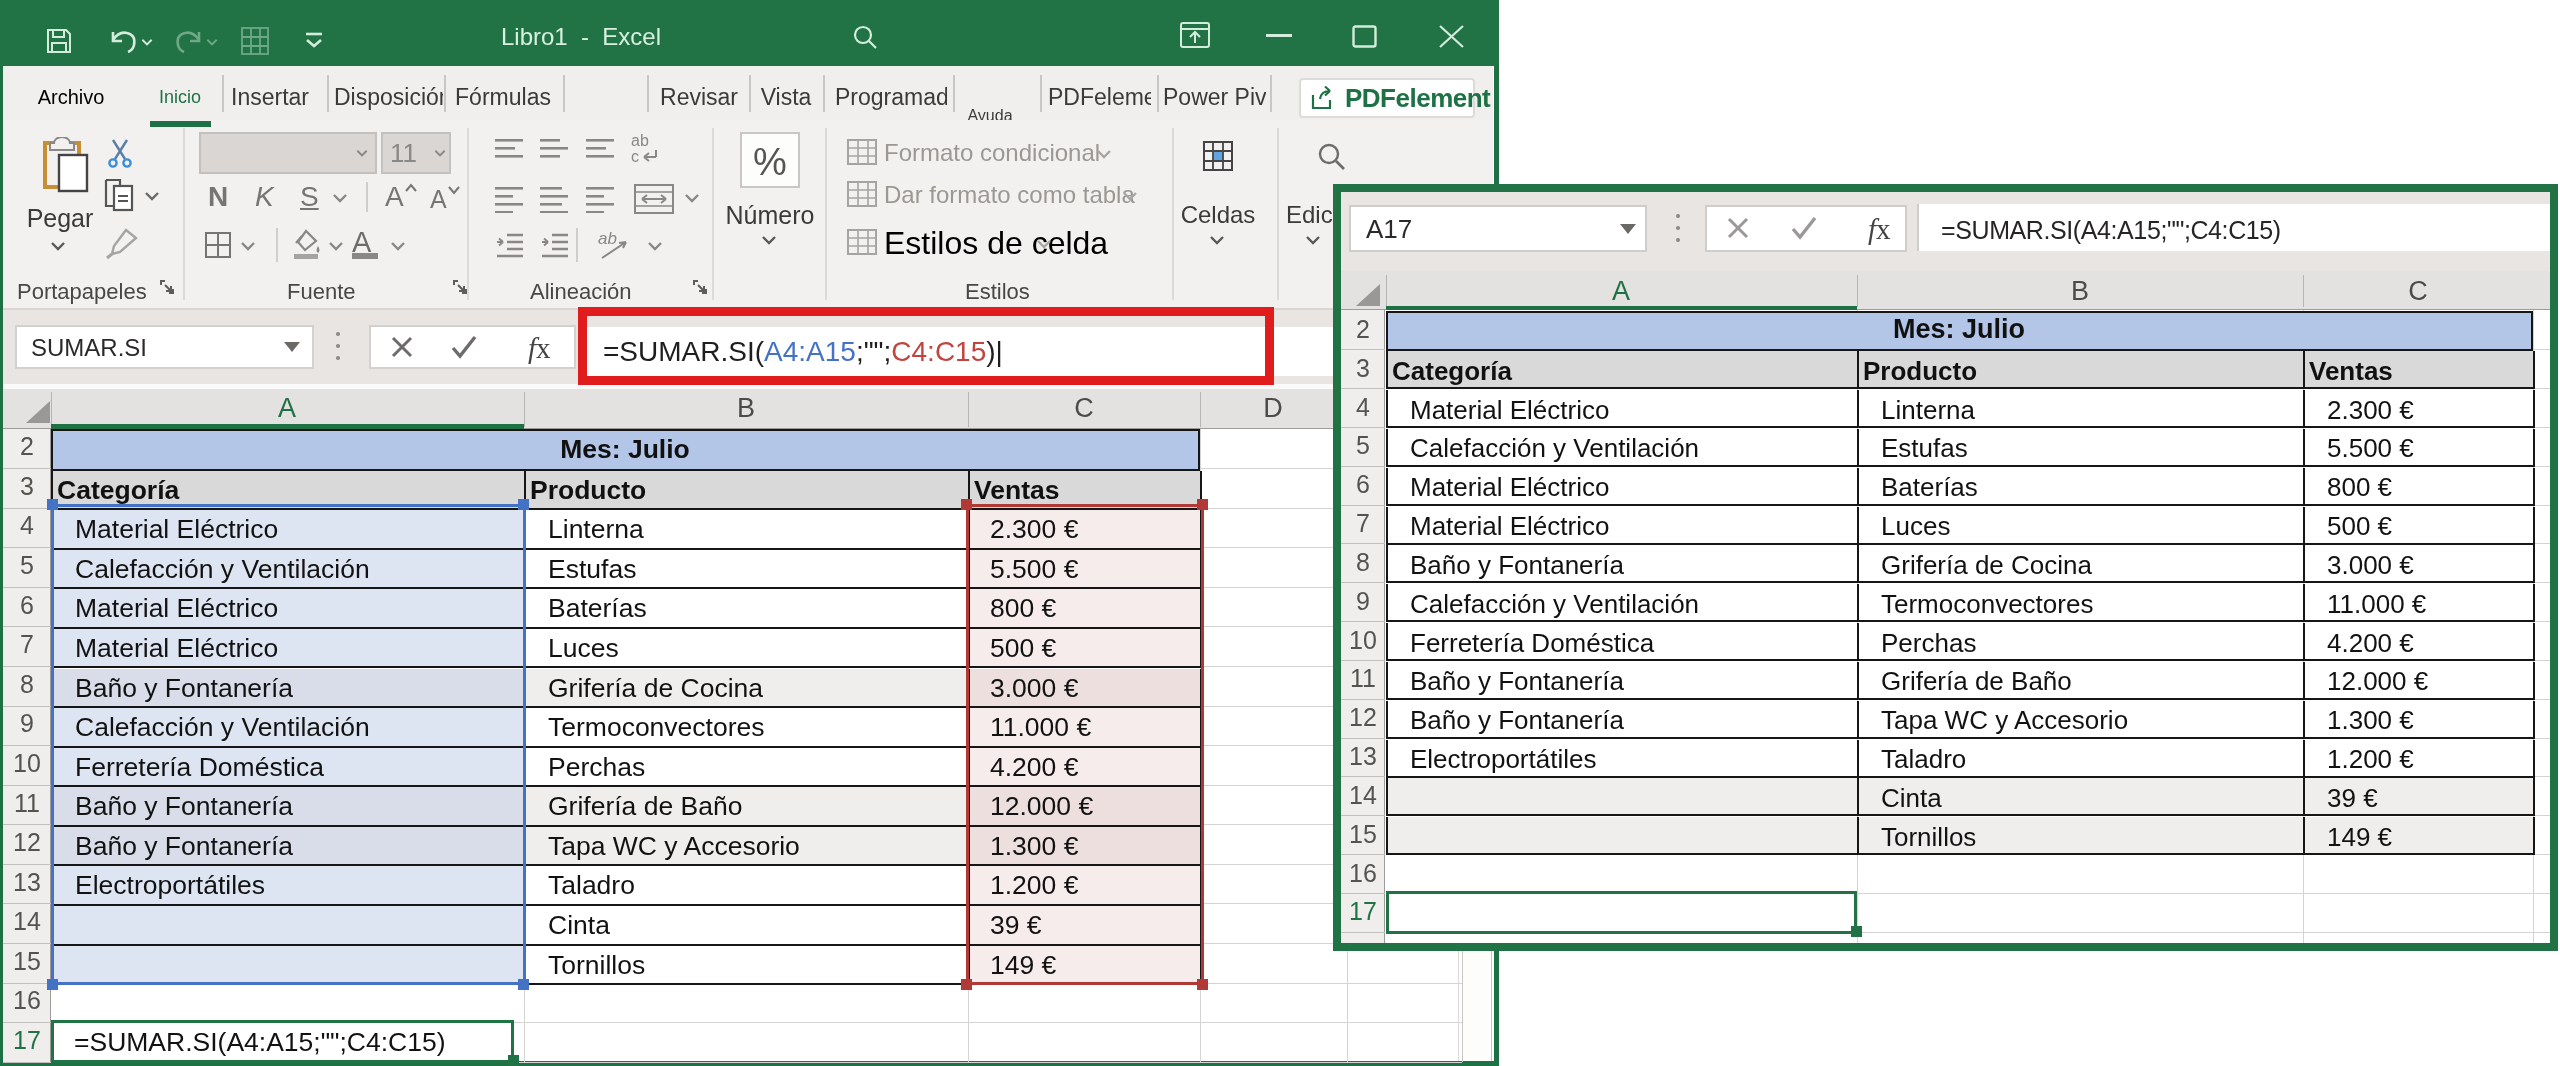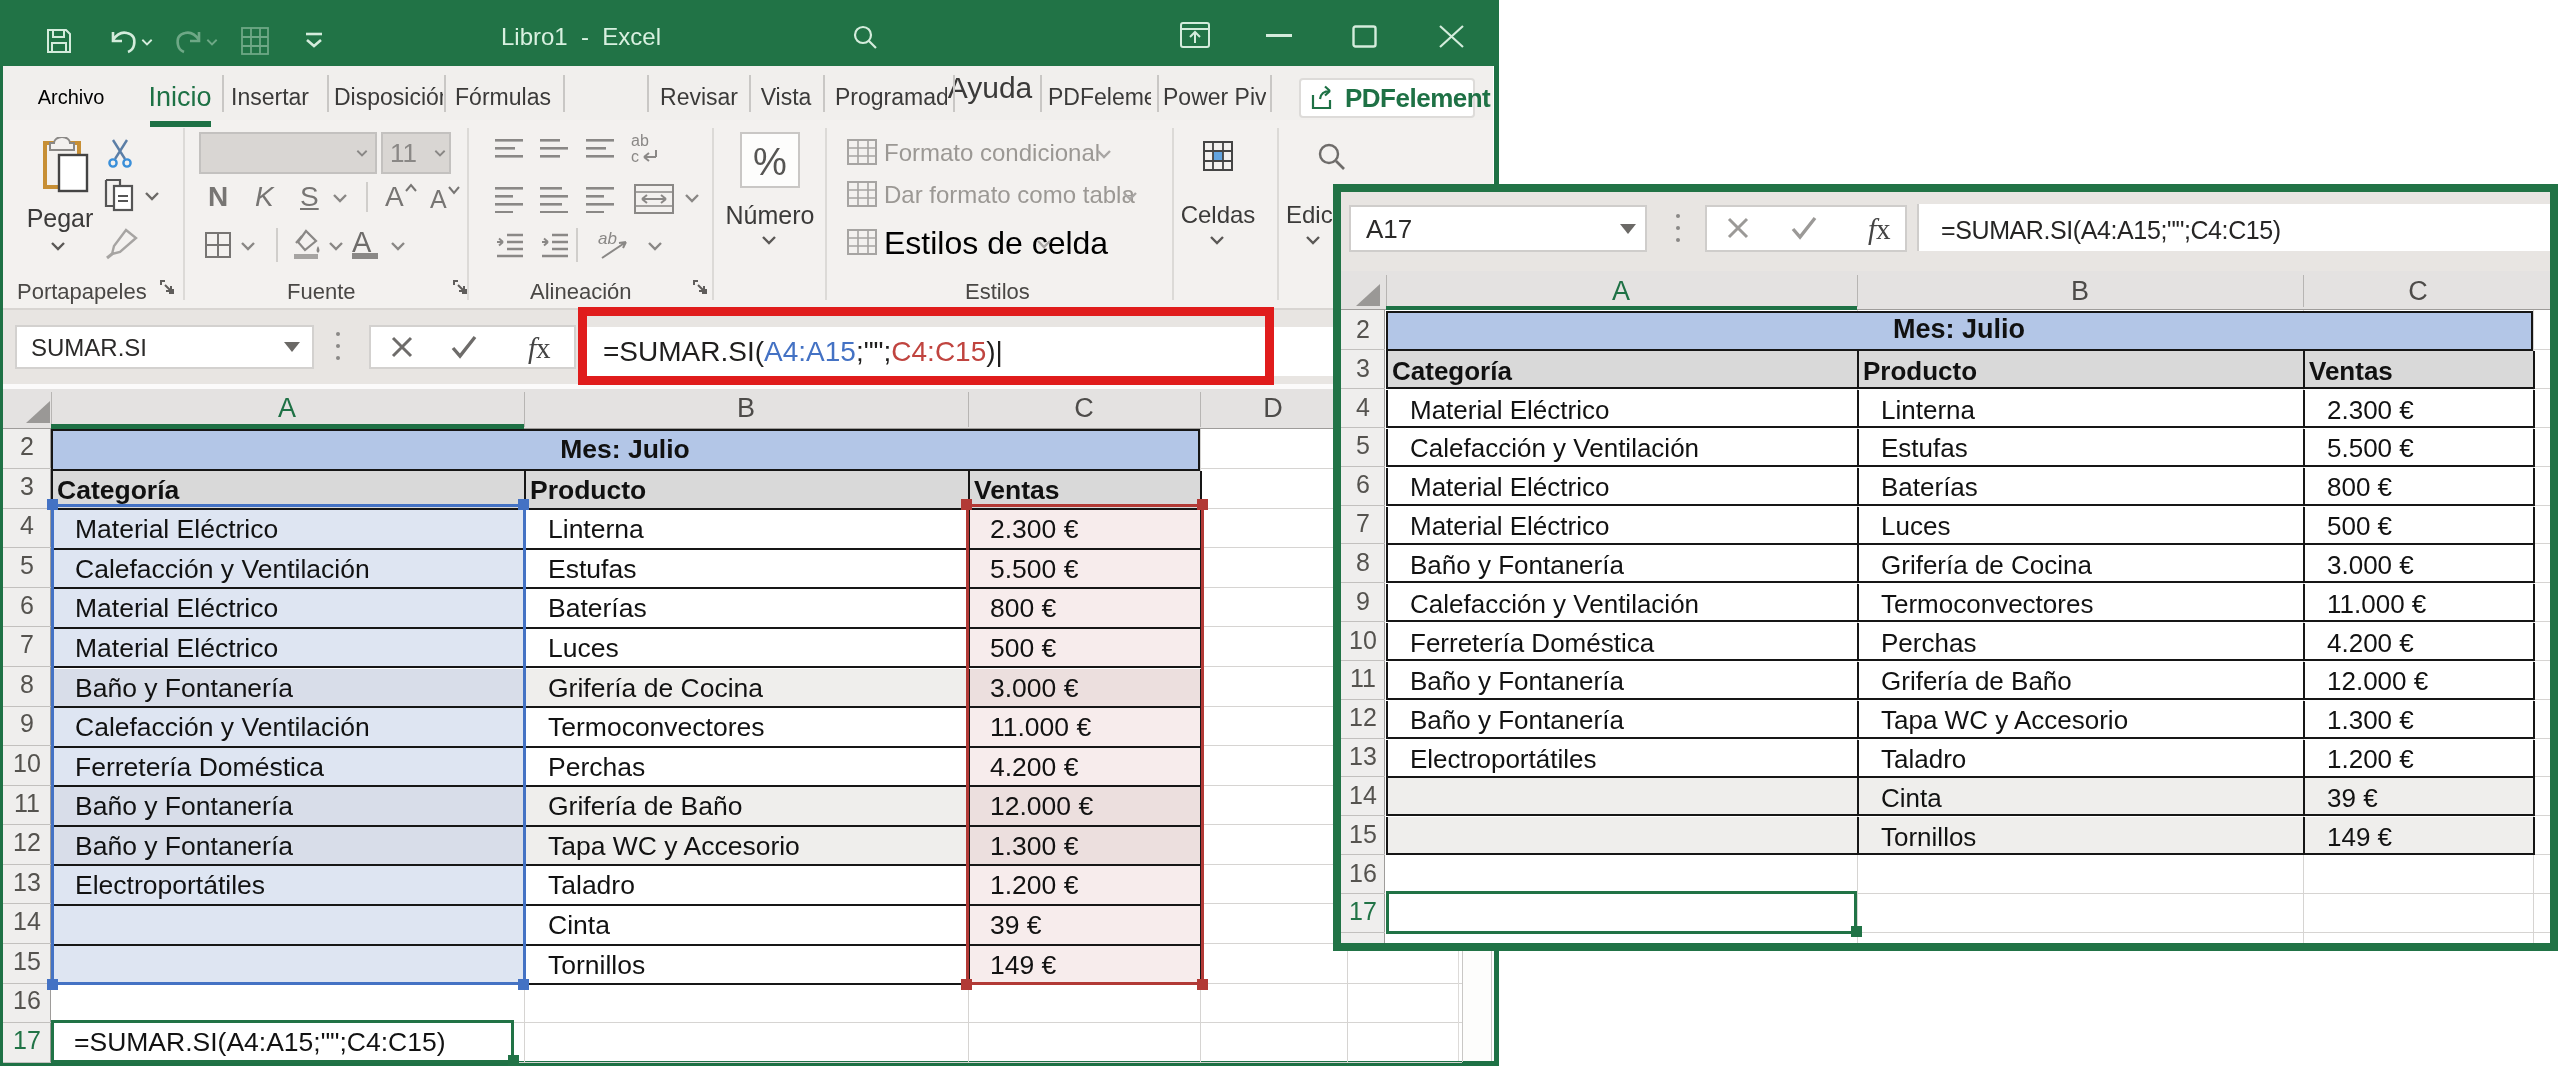--- a/index.html
+++ b/index.html
@@ -46,27 +46,27 @@
     </svg>
 <div style="position:absolute;left:1266px;top:34px;width:26px;height:3px;background:#d4ecdc"></div>
 <svg style="position:absolute;left:1352px;top:25px" width="25" height="23" viewBox="0 0 25 23">
       <rect x="1.5" y="1.5" width="22" height="20" rx="2" fill="none" stroke="#d4ecdc" stroke-width="2.4"></rect>
     </svg>
 <svg style="position:absolute;left:1438px;top:24px" width="27" height="25" viewBox="0 0 27 25">
       <path d="M2 2 L25 23 M25 2 L2 23" stroke="#d4ecdc" stroke-width="2.2"></path>
     </svg>
 <div style="position:absolute;left:3px;top:66px;width:1490px;height:54px;background:#f1efed"></div>
 <div style="position:absolute;left:71px;top:86px;transform:translateX(-50%);font-size:20px;line-height:23.0px;color:#000000;font-weight:400;white-space:nowrap;">Archivo</div>
-<div style="position:absolute;left:180px;top:86px;transform:translateX(-50%);font-size:27px;line-height:23.0px;color:#1e7145;font-weight:400;white-space:nowrap;">Inicio</div>
+<div style="position:absolute;left:180px;top:86px;transform:translateX(-50%);font-size:18px;line-height:23.0px;color:#1e7145;font-weight:400;white-space:nowrap;">Inicio</div>
 <div style="position:absolute;left:270px;top:86px;transform:translateX(-50%);font-size:23.0px;line-height:23.0px;color:#3b3a39;font-weight:400;white-space:nowrap;">Insertar</div>
 <div style="position:absolute;left:503px;top:86px;transform:translateX(-50%);font-size:23.0px;line-height:23.0px;color:#3b3a39;font-weight:400;white-space:nowrap;">Fórmulas</div>
 <div style="position:absolute;left:603px;top:86px;transform:translateX(-50%);font-size:23.0px;line-height:23.0px;color:#3b3a39;font-weight:400;white-space:nowrap;margin-top:33px;">Datos</div>
 <div style="position:absolute;left:699px;top:86px;transform:translateX(-50%);font-size:23.0px;line-height:23.0px;color:#3b3a39;font-weight:400;white-space:nowrap;">Revisar</div>
 <div style="position:absolute;left:786px;top:86px;transform:translateX(-50%);font-size:23.0px;line-height:23.0px;color:#3b3a39;font-weight:400;white-space:nowrap;">Vista</div>
-<div style="position:absolute;left:990px;top:76px;transform:translateX(-50%);font-size:30px;line-height:23.0px;color:#3b3a39;font-weight:400;white-space:nowrap;">Ayuda</div>
+<div style="position:absolute;left:990px;top:104px;transform:translateX(-50%);font-size:16px;line-height:23.0px;color:#3b3a39;font-weight:400;white-space:nowrap;">Ayuda</div>
 <div style="position:absolute;left:334px;top:86px;width:109px;height:28px;overflow:hidden;font-size:23px;line-height:23px;color:#3b3a39;white-space:nowrap">Disposición</div>
 <div style="position:absolute;left:835px;top:86px;width:112px;height:28px;overflow:hidden;font-size:23px;line-height:23px;color:#3b3a39;white-space:nowrap">Programador</div>
 <div style="position:absolute;left:1048px;top:86px;width:103px;height:28px;overflow:hidden;font-size:23px;line-height:23px;color:#3b3a39;white-space:nowrap">PDFelement</div>
 <div style="position:absolute;left:1163px;top:86px;width:103px;height:28px;overflow:hidden;font-size:23px;line-height:23px;color:#3b3a39;white-space:nowrap">Power Pivot</div>
 <div style="position:absolute;left:222px;top:75px;width:2px;height:37px;background:#c9c7c5"></div>
 <div style="position:absolute;left:327px;top:75px;width:2px;height:37px;background:#c9c7c5"></div>
 <div style="position:absolute;left:444px;top:75px;width:2px;height:37px;background:#c9c7c5"></div>
 <div style="position:absolute;left:563px;top:75px;width:2px;height:37px;background:#c9c7c5"></div>
 <div style="position:absolute;left:647px;top:75px;width:2px;height:37px;background:#c9c7c5"></div>
 <div style="position:absolute;left:749px;top:75px;width:2px;height:37px;background:#c9c7c5"></div>

